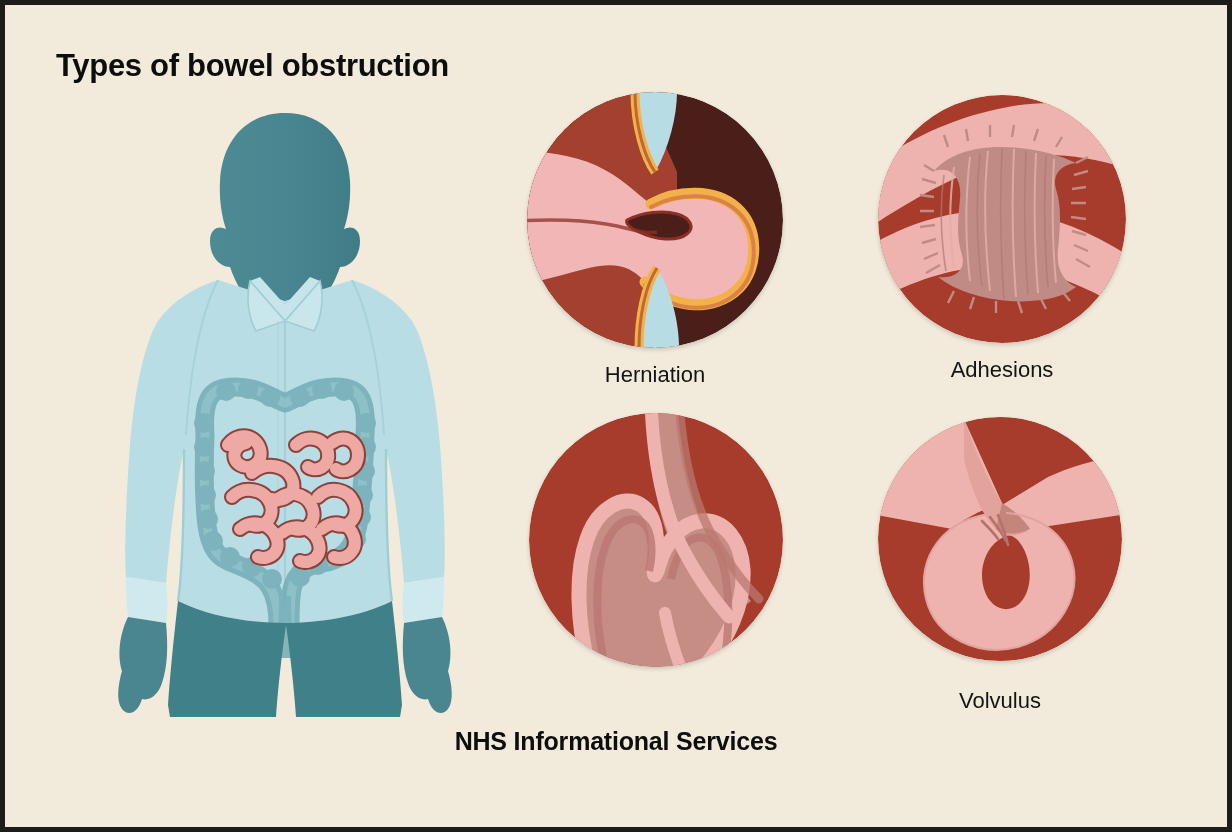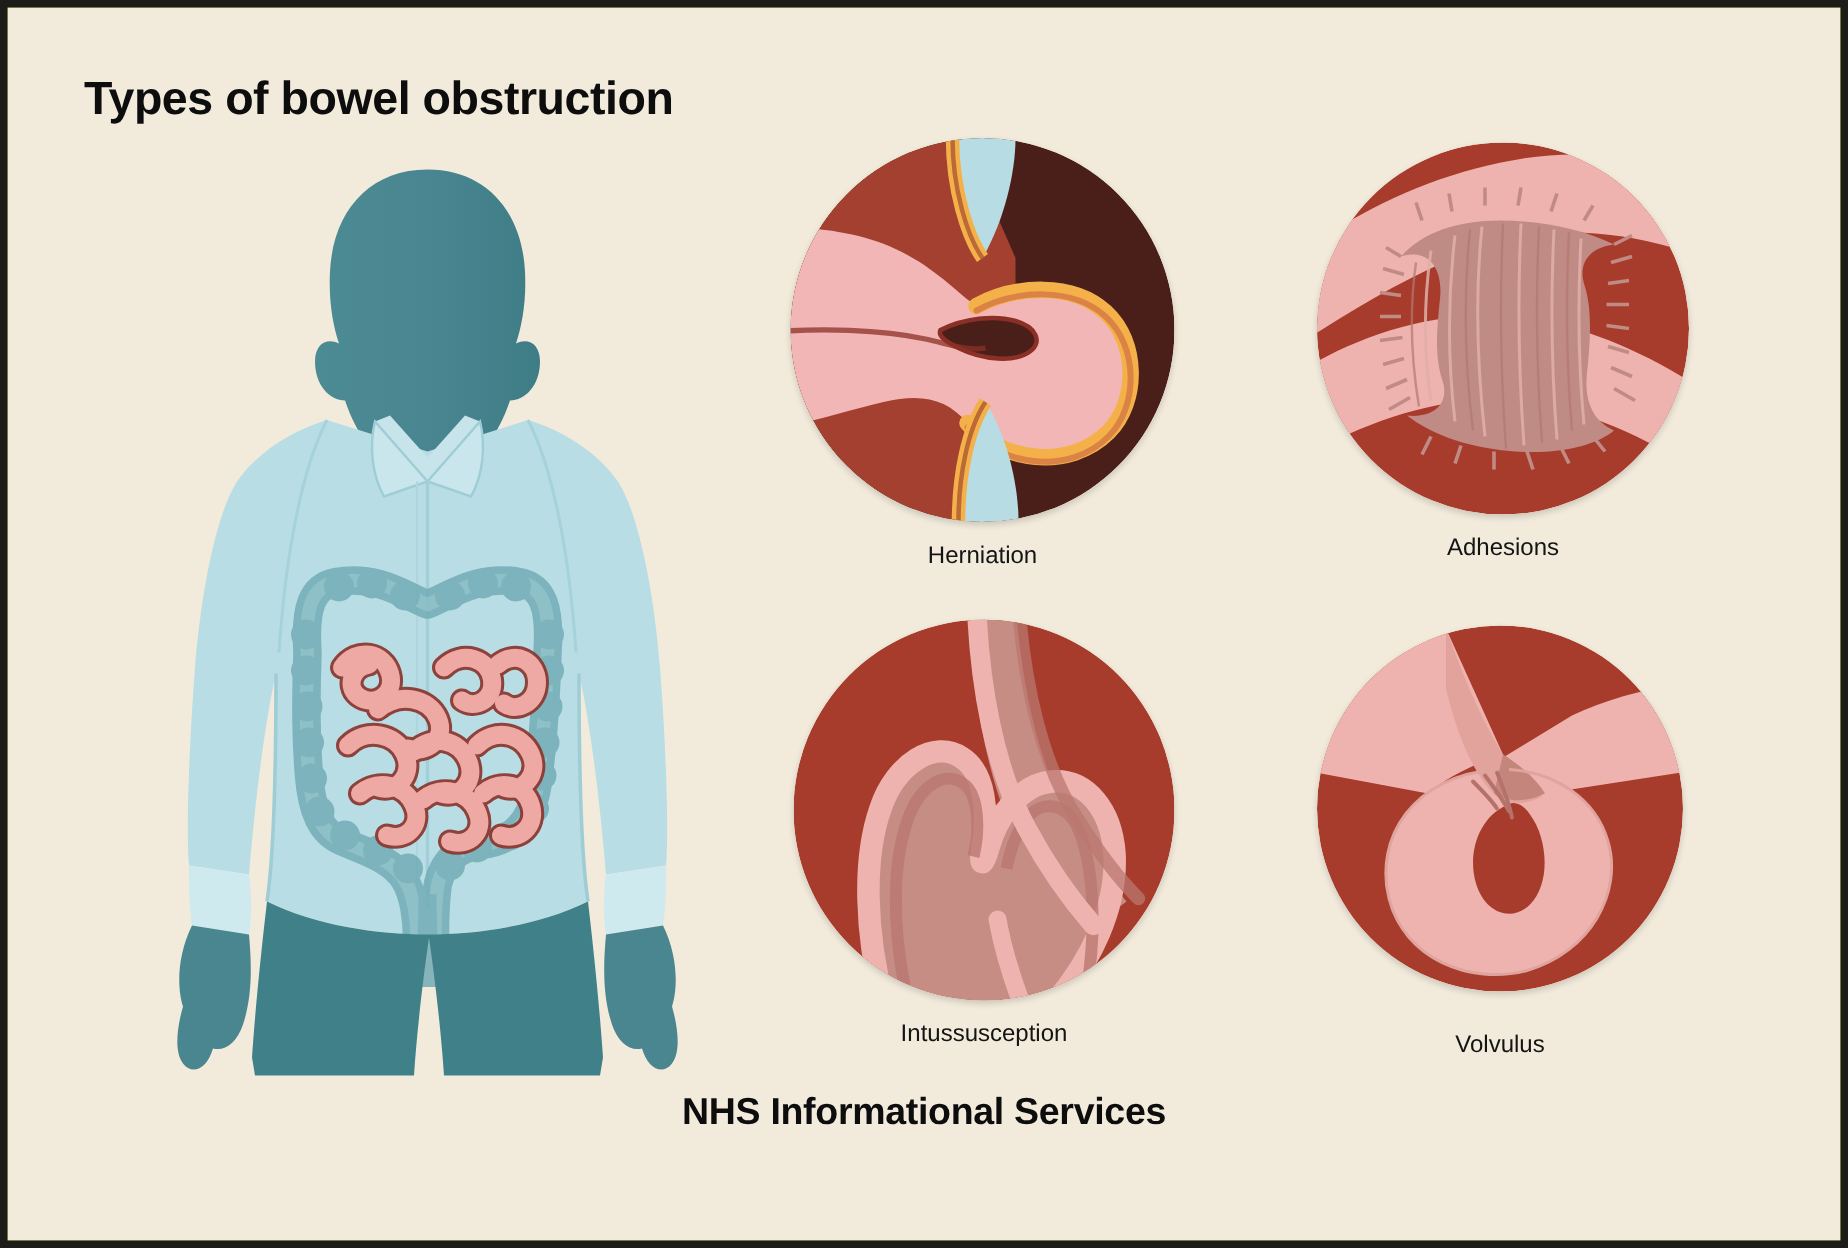--- a/index.html
+++ b/index.html
@@ -83,21 +83,21 @@
   }
   .panel-circle {
     position: relative;
     border-radius: 50%;
     overflow: hidden;
     box-shadow: 0 2px 4px rgba(0,0,0,0.16);
   }
   .panel-label {
     margin-top: 14px;
     text-align: center;
-    font-size: 16px;
+    font-size: 22px;
     color: #141414;
     font-family: "Liberation Sans", sans-serif;
   }
 
   #panel-herniation      { left: 527px; top: 92px; }
   #panel-adhesions       { left: 878px; top: 95px; }
   #panel-intussusception { left: 529px; top: 413px; }
   #panel-volvulus        { left: 878px; top: 417px; }
 
   #panel-herniation .panel-circle      { width: 256px; height: 256px; }
@@ -452,21 +452,20 @@
                    C182,122 166,120 156,132
                    C148,142 144,156 142,166" fill="none" stroke="#b9776f" stroke-width="8" opacity="0.8"></path>
 
           <path d="M122,-10 C124,44 134,100 156,140 C170,166 186,188 200,204" fill="none" stroke="#eeb3ae" stroke-width="13" stroke-linecap="round"></path>
           <path d="M150,-10 C154,44 166,98 190,134 C204,156 218,174 230,186" fill="none" stroke="#b9776f" stroke-width="9" stroke-linecap="round" opacity="0.75"></path>
 
           <path d="M136,200 C140,222 146,240 152,256" fill="none" stroke="#eeb3ae" stroke-width="12" stroke-linecap="round"></path>
         </g>
       </svg>
     </div>
-    <div class="panel-label">Intussusception</div>
   </div>
 
   <div class="panel" id="panel-volvulus">
     <div class="panel-circle">
       <svg width="244" height="244" viewBox="0 0 244 244" xmlns="http://www.w3.org/2000/svg">
         <defs>
           <clipPath id="clipVol">
               <circle cx="122" cy="122" r="122"></circle>
             </clipPath>
         </defs>

